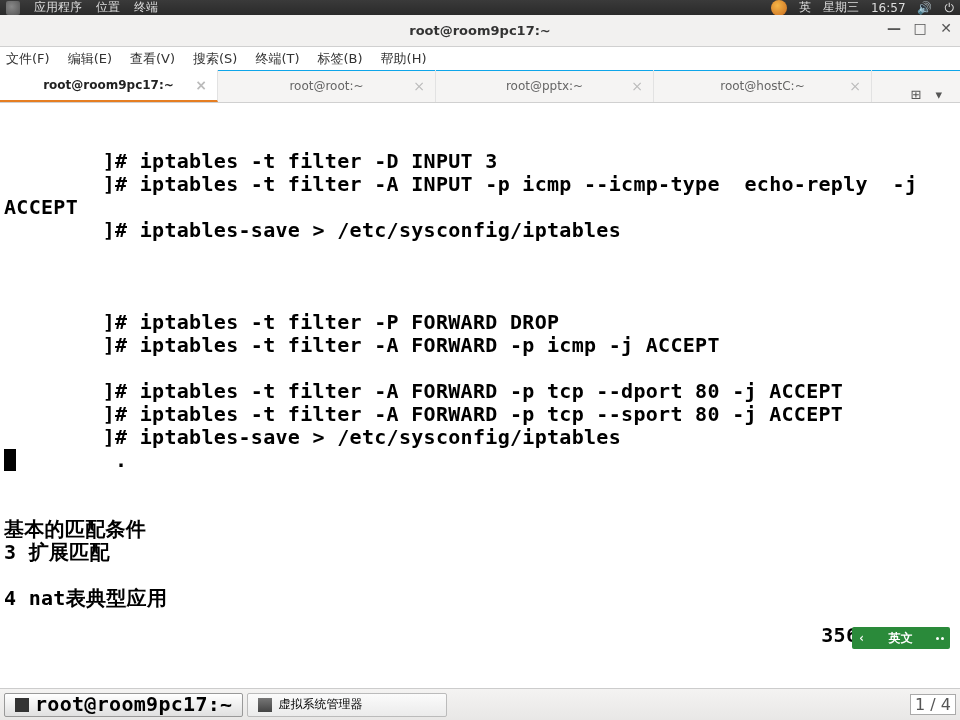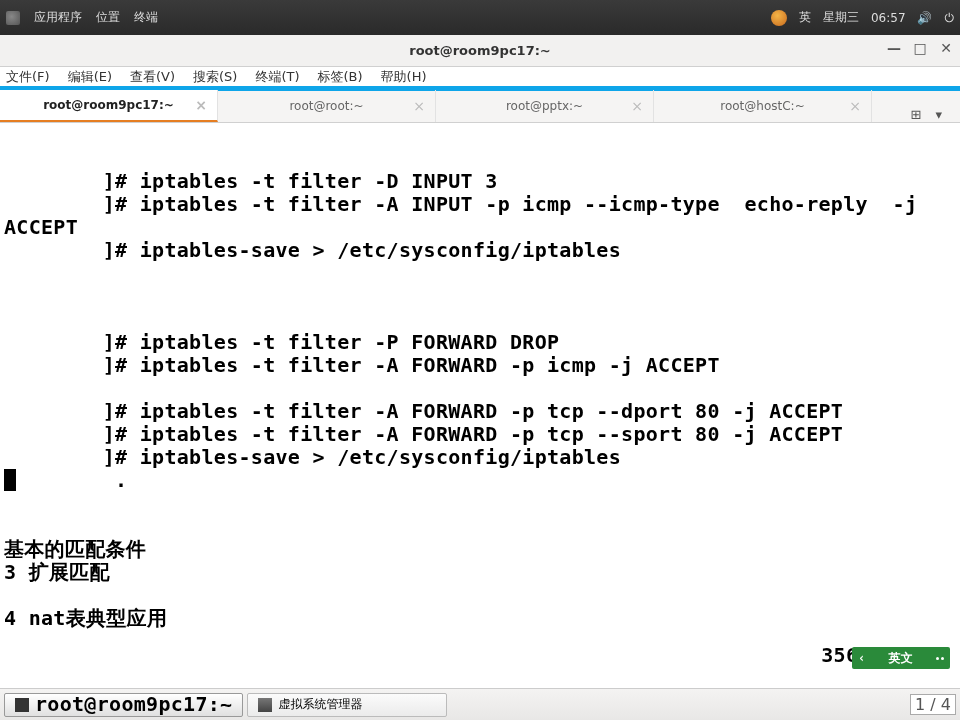--- a/index.html
+++ b/index.html
@@ -1,31 +1,31 @@
 <!DOCTYPE html>
 <html><head>
 <meta charset="utf-8">
 <style>
 * { box-sizing: border-box; margin: 0; padding: 0; }
 body { width: 960px; height: 720px; font-family: "DejaVu Sans", sans-serif; background: #fff; overflow: hidden; font-size: 13px; }
 
 
-.top-panel { height: 35px; background: linear-gradient(#3a3a3a,#2a2a2a); color: #ddd; display: flex; align-items: center; padding: 0 6px; font-size: 12px; }
+.top-panel { height: 15px; background: linear-gradient(#3a3a3a,#2a2a2a); color: #ddd; display: flex; align-items: center; padding: 0 6px; font-size: 12px; }
 .top-panel .left { display: flex; gap: 14px; align-items: center; }
 .top-panel .right { margin-left: auto; display: flex; gap: 12px; align-items: center; }
 .top-panel .foot-icon { width: 14px; height: 14px; border-radius: 2px; background: radial-gradient(circle at 40% 40%, #888, #555); }
 .top-panel .orange-icon { width: 16px; height: 16px; border-radius: 50%; background: radial-gradient(circle at 40% 35%, #f5b547, #c86a1e); }
 
 
 .win-title { height: 32px; background: #f2f1f0; border-bottom: 1px solid #d0d0d0; display: flex; align-items: center; justify-content: center; position: relative; font-size: 13px; color: #333; font-weight: bold; }
 .win-ctrl { position: absolute; right: 6px; top: 5px; display: flex; gap: 10px; color: #555; font-size: 14px; }
 .win-ctrl span { cursor: pointer; width: 16px; text-align: center; }
 
 
-.menubar { height: 24px; background: #fff; border-bottom: 5px solid #0ea5e9; display: flex; align-items: center; padding: 0 6px; font-size: 13px; color: #333; }
+.menubar { height: 24px; background: #fff; border-bottom: 1px solid #0ea5e9; display: flex; align-items: center; padding: 0 6px; font-size: 13px; color: #333; }
 .menubar span { margin-right: 18px; }
 
 
 .tabbar { height: 32px; background: #f5f4f3; border-bottom: 1px solid #d0d0d0; display: flex; align-items: flex-end; padding: 0 10px 0 0; }
 .tab { height: 32px; display: flex; align-items: center; padding: 0 10px; font-size: 12px; color: #666; border-right: 1px solid #e2e2e2; min-width: 218px; justify-content: center; position: relative; }
 .tab.active { background: #fff; color: #222; border-bottom: 2px solid #e67e22; font-weight: bold; }
 .tab .tlabel { flex: 1; text-align: center; }
 .tab .close { color: #bbb; font-size: 14px; position: absolute; right: 10px; }
 .tab-extras { margin-left: auto; display: flex; gap: 14px; align-items: center; padding-right: 8px; color: #555; }
 
@@ -57,21 +57,21 @@
   <div class="left">
     <span class="foot-icon"></span>
     <span>应用程序</span>
     <span>位置</span>
     <span>终端</span>
   </div>
   <div class="right">
     <span class="orange-icon"></span>
     <span>英</span>
     <span>星期三</span>
-    <span>06:57</span>
+    <span>16:57</span>
     <span>🔊</span>
     <span>⏻</span>
   </div>
 </div>
 
 <div class="win-title">
   <span>root@room9pc17:~</span>
   <div class="win-ctrl">
     <span>—</span>
     <span>□</span>

